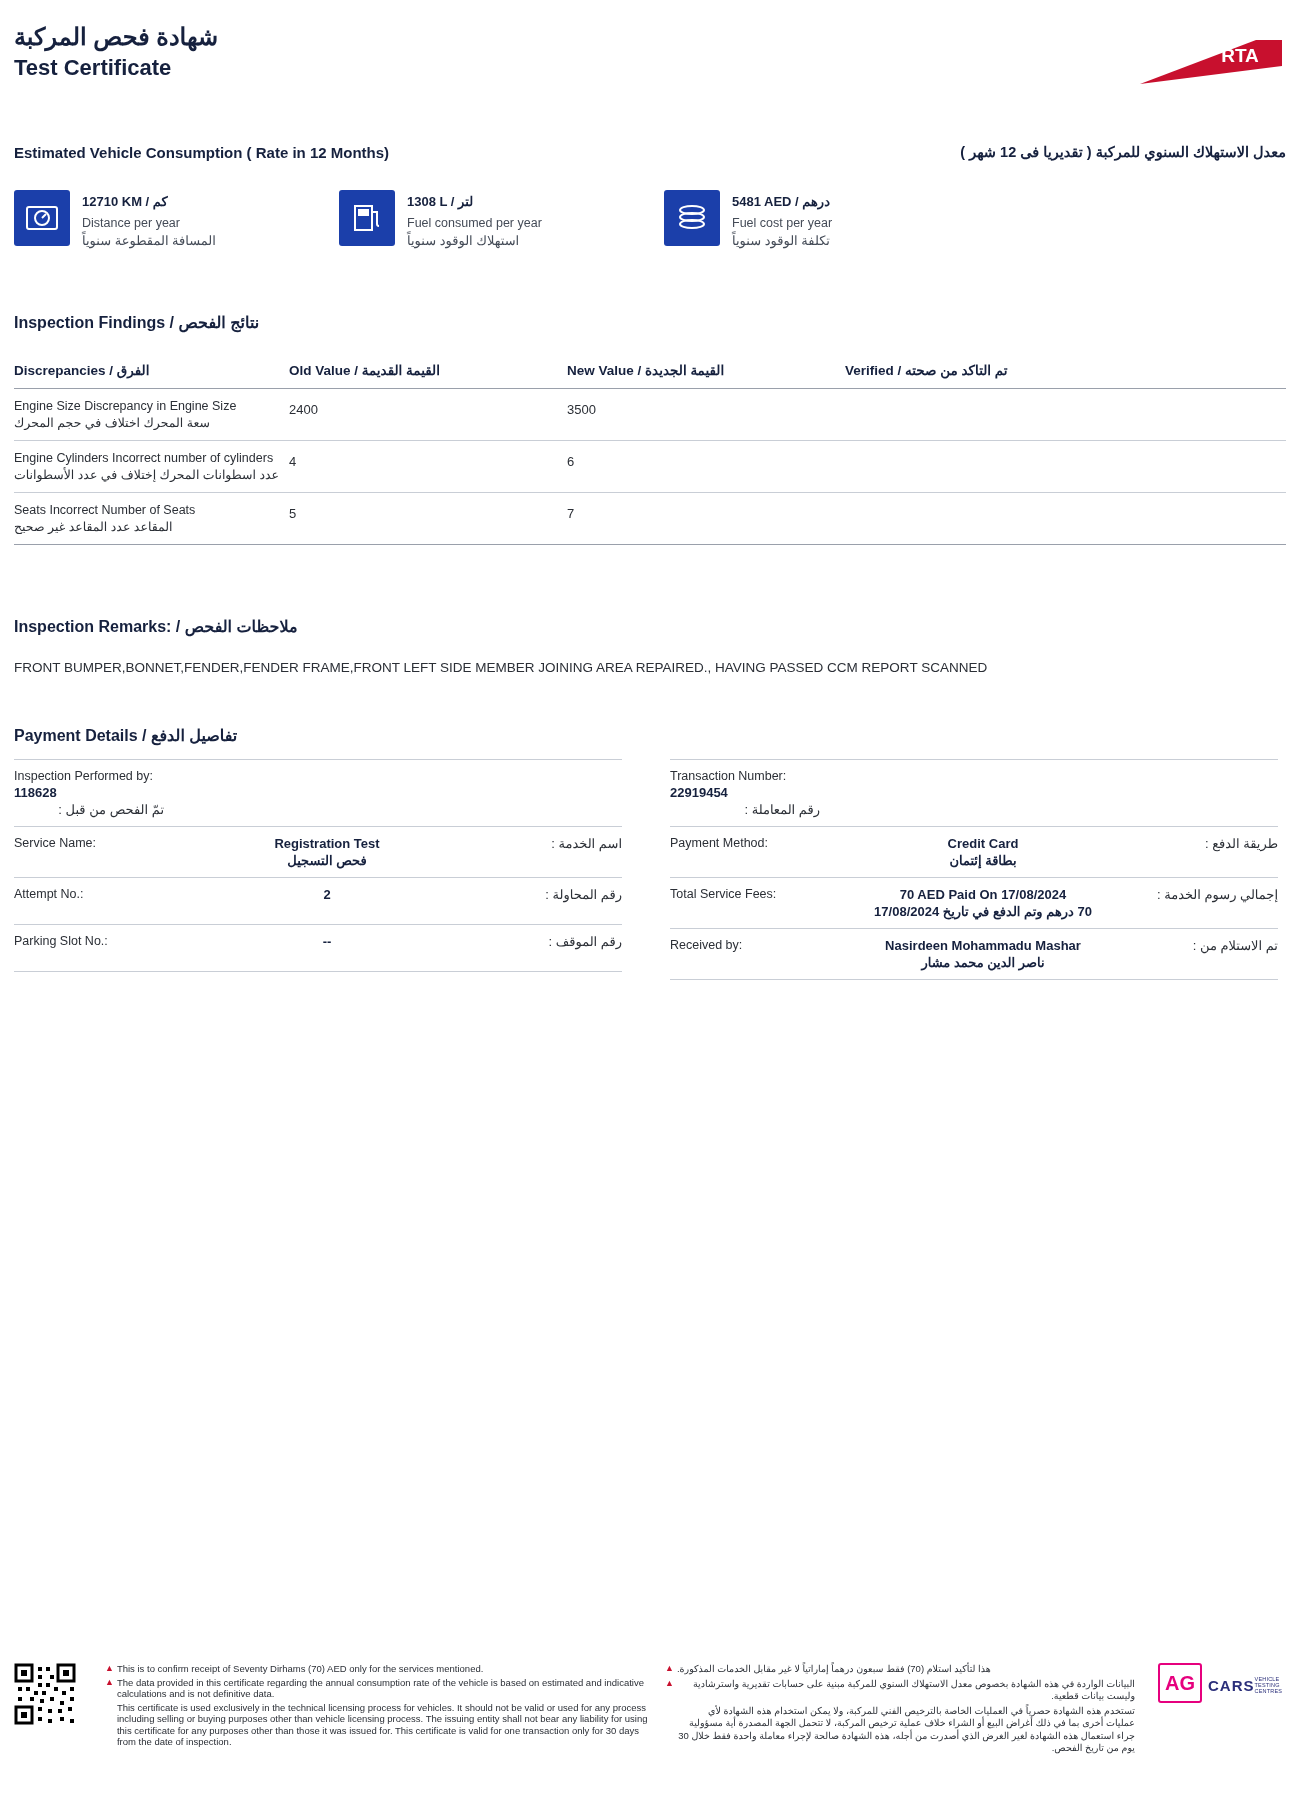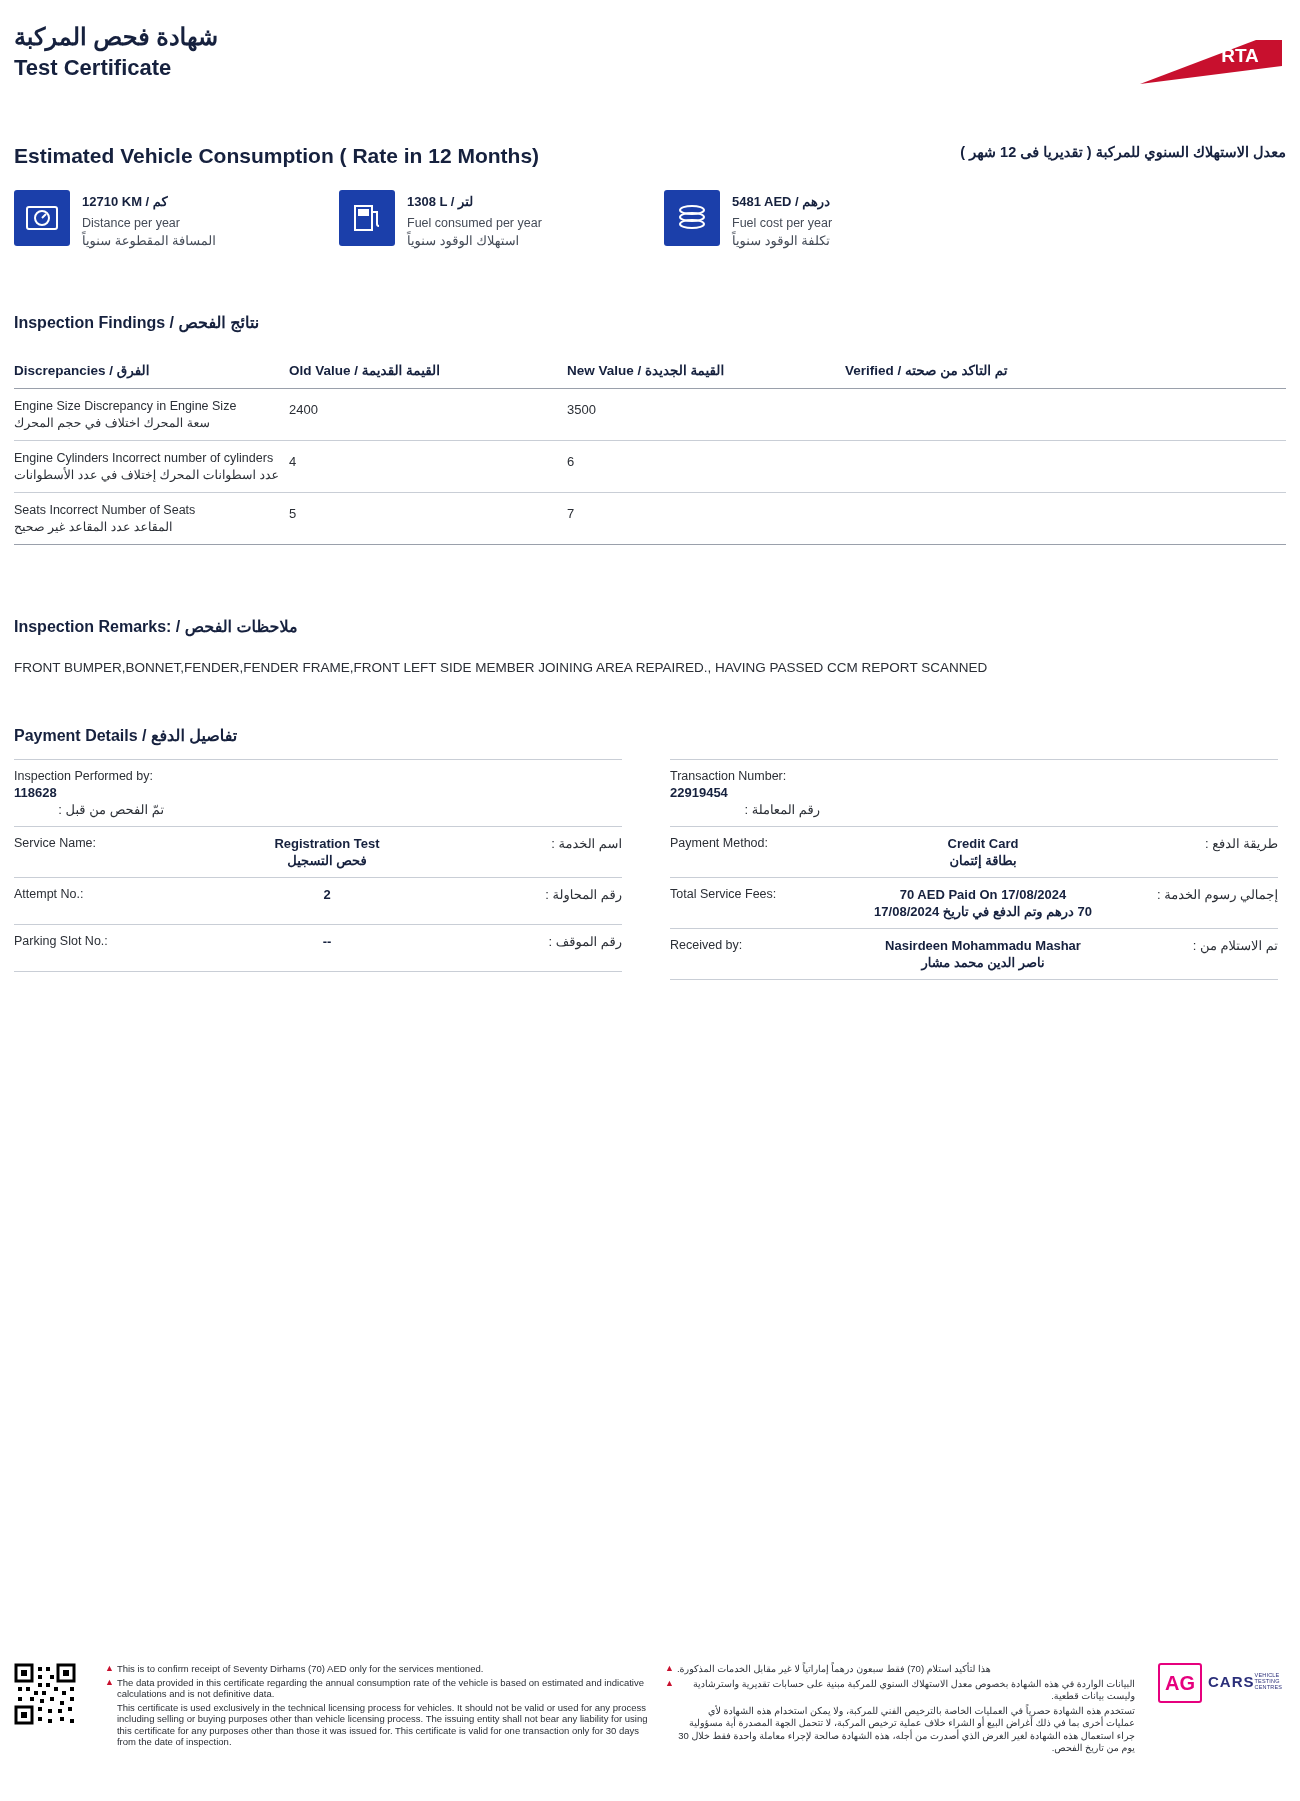--- a/index.html
+++ b/index.html
@@ -56,21 +56,21 @@
     height: 52px;
   }
 
   
   .section-row {
     margin-top: 36px;
     position: relative;
     height: 24px;
   }
   .sec-en {
-    font-size: 21px;
+    font-size: 15px;
     font-weight: bold;
     color: #16213e;
     position: absolute;
     left: 0;
     top: 0;
   }
   .sec-ar {
     font-size: 14.5px;
     font-weight: bold;
     color: #16213e;
@@ -252,21 +252,21 @@
     width: 470px;
     font-size: 9.5px;
     color: #2b2f36;
     direction: rtl;
     text-align: right;
     line-height: 12.5px;
   }
   .foot-line-ar { display: flex; flex-direction: row-reverse; align-items: flex-start; margin-bottom: 2px; justify-content: flex-start;}
   .foot-logos {
     display: flex;
-    align-items: flex-start;
+    align-items: flex-end;
     gap: 6px;
     flex: 0 0 auto;
     margin-left: 8px;
   }
   .ag-logo {
     width: 40px; height: 36px;
     border: 2px solid #e6007e;
     display:flex; align-items:center; justify-content:center;
     color:#e6007e; font-weight:bold; font-size:20px;
     font-family:"Liberation Sans", sans-serif;

